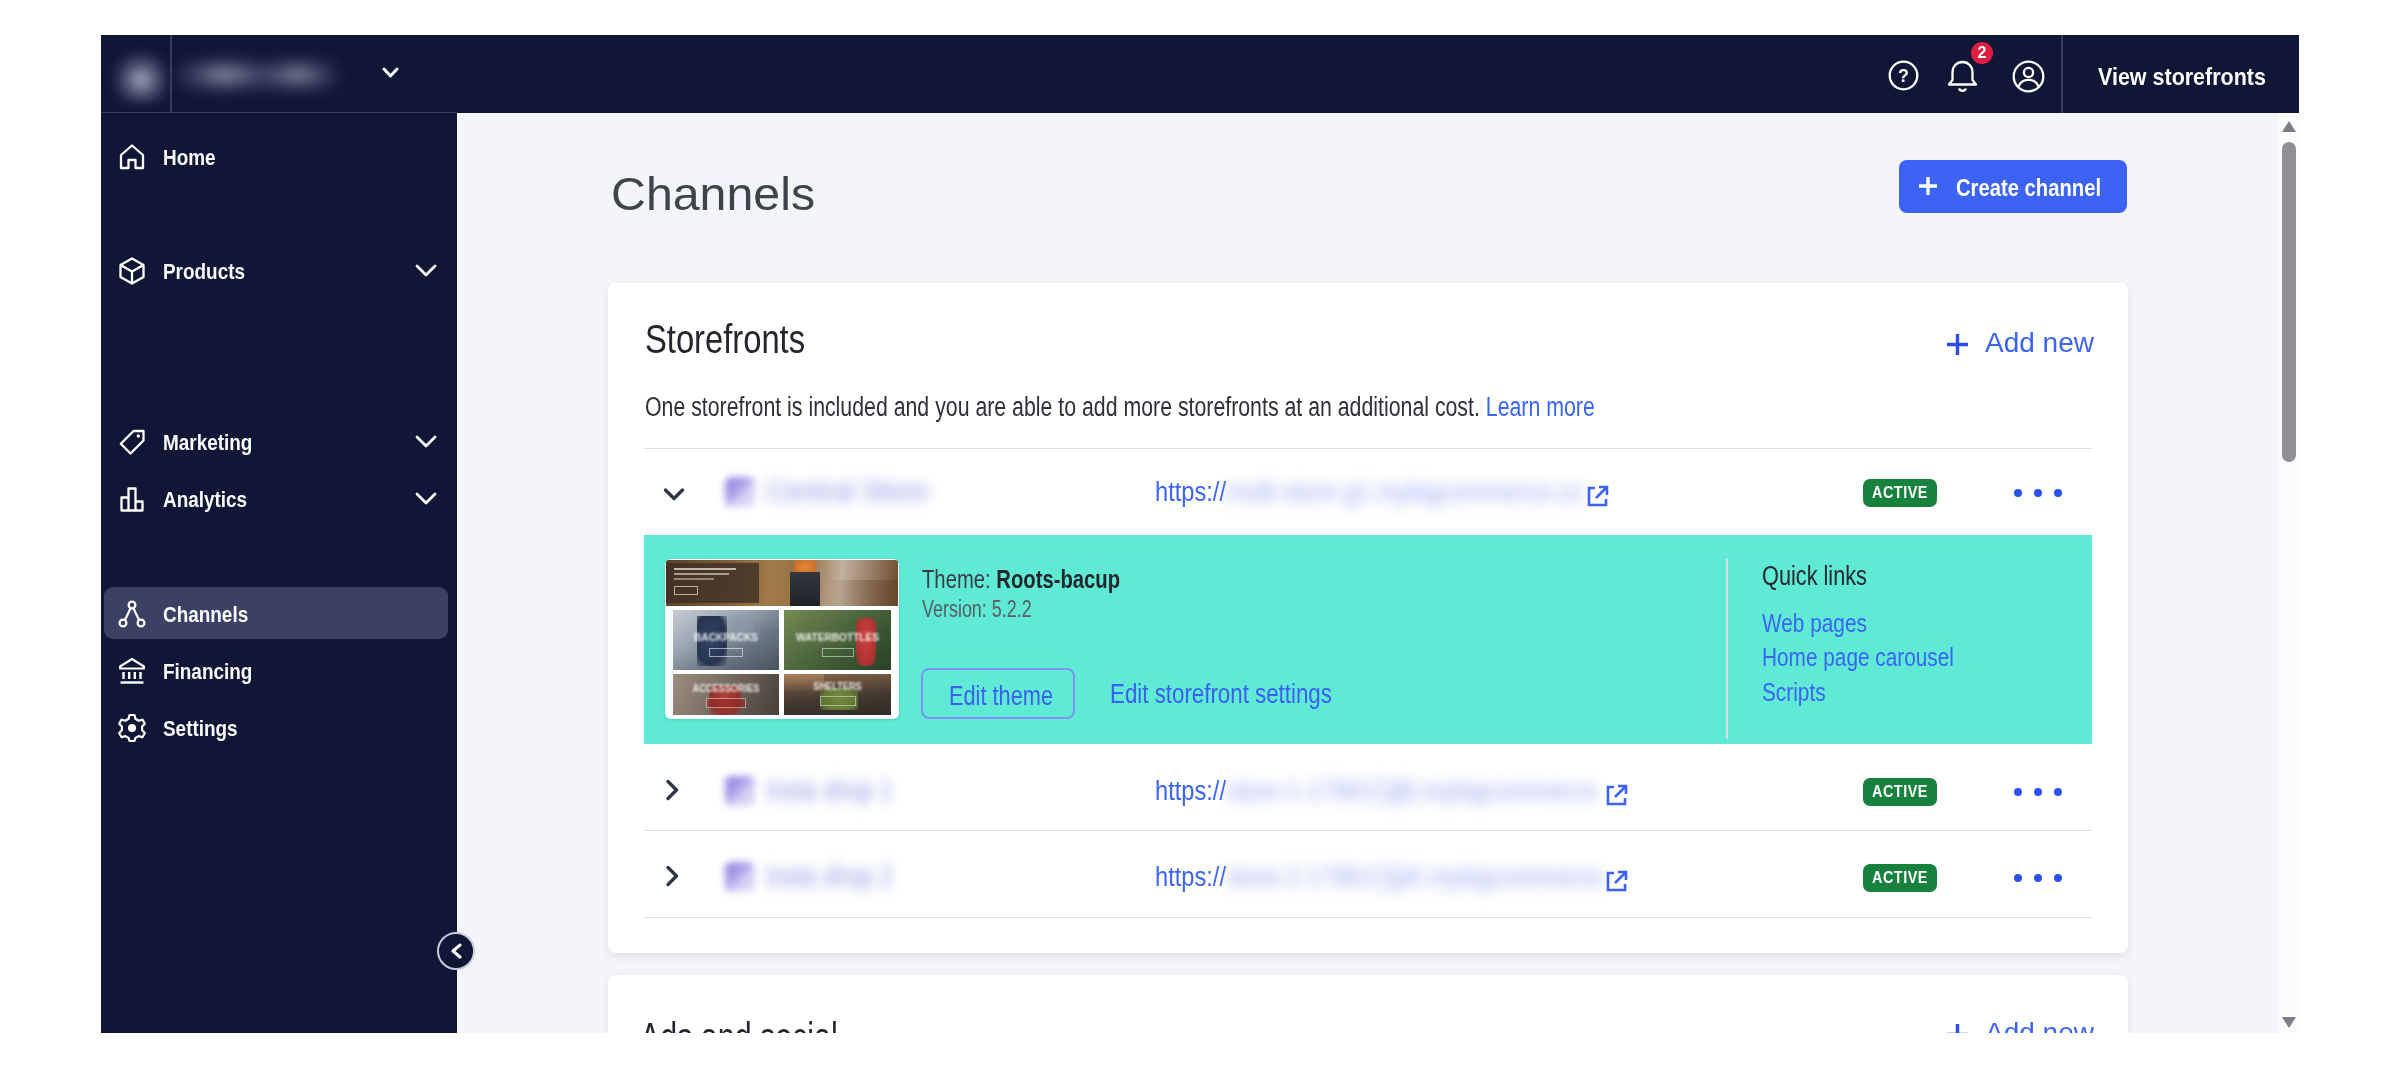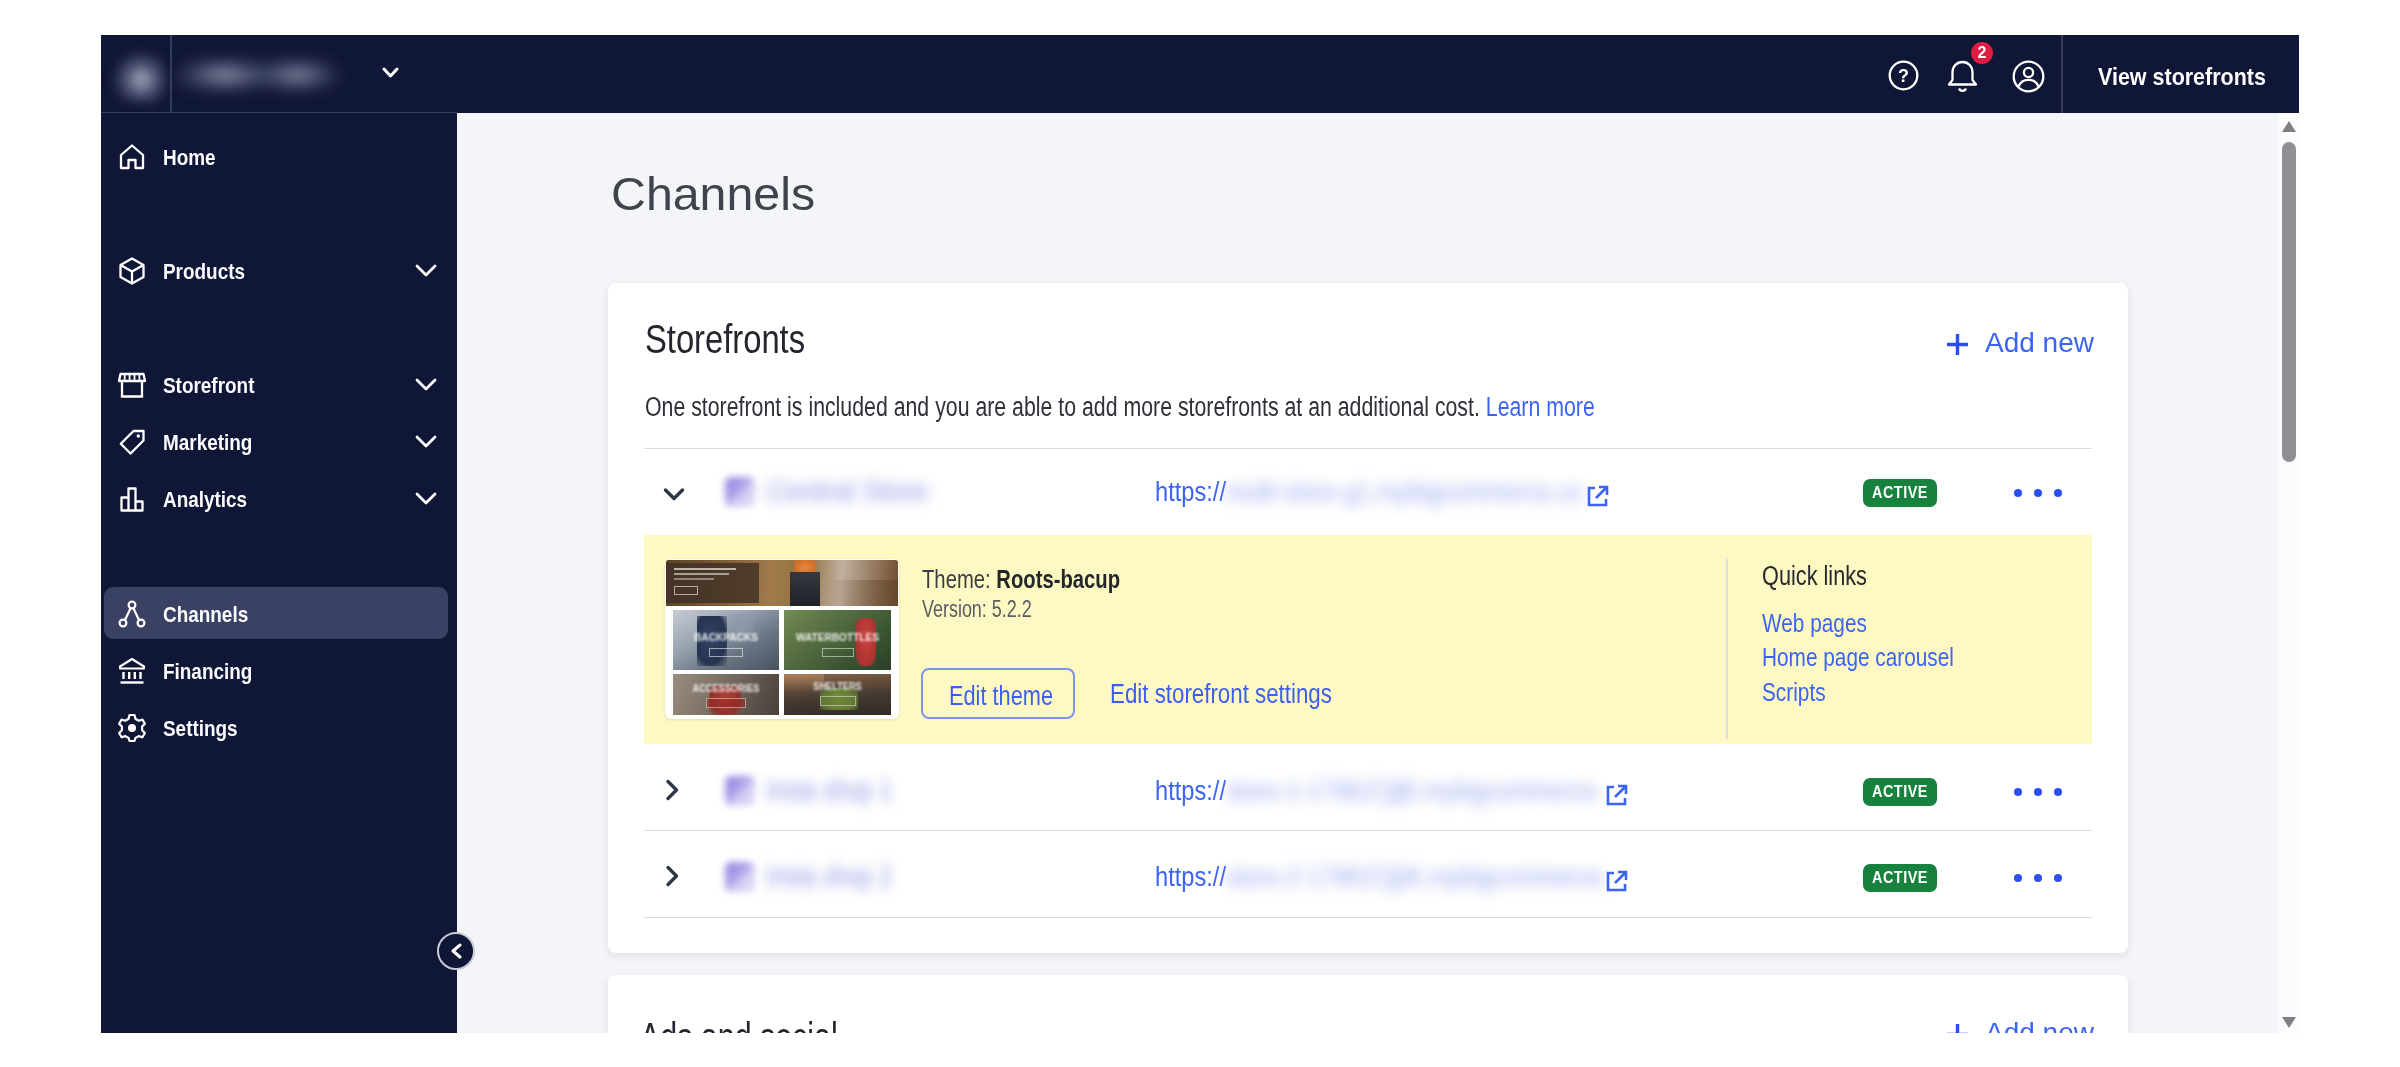--- a/index.html
+++ b/index.html
@@ -50,21 +50,21 @@
   .appicon { position:absolute; left:117px; width:30px; height:30px; border-radius:6px; background:linear-gradient(135deg,#8474dd 0%, #a195e6 40%, #cfcbf3 62%, #dbd8f6 100%); filter:blur(3.5px); opacity:.9; }
   .rowname { position:absolute; left:158px; font-size:29px; font-weight:400; color:#8b96e0; filter:blur(6.5px); transform:scaleX(.95); transform-origin:0 0; white-space:pre; }
   .rowurl { position:absolute; left:547px; font-size:27px; color:#3c64f4; transform:scaleX(.876); transform-origin:0 0; white-space:pre; }
   .rowurl .blurpart { filter:blur(7px); color:#97a5ec; }
   .badge { position:absolute; left:1255px; width:74px; height:28px; background:#17823d; border-radius:7px; color:#fff; font-size:17px; font-weight:700; text-align:center; line-height:28px; letter-spacing:0.6px; }
   .badge span { display:inline-block; transform:scaleX(.85); }
   .dots { position:absolute; left:1406px; width:48px; height:8px; }
   .dots i { position:absolute; top:0; width:8px; height:8px; background:#2a50f0; border-radius:50%; }
 
   
-  #panel { position:absolute; left:36px; top:252px; width:1448px; height:209px; background:#fef9c3; }
+  #panel { position:absolute; left:36px; top:252px; width:1448px; height:209px; background:#5eead4; }
   #thumb { position:absolute; left:21px; top:24px; width:234px; height:160px; background:#fff; border-radius:6px; box-shadow:0 1px 3px rgba(0,0,0,.12); overflow:hidden; }
   .themeline { position:absolute; left:278px; top:30px; font-size:25px; color:#3a3d44; transform:scaleX(.81); transform-origin:0 0; white-space:pre; }
   .themeline b { color:#23262b; }
   .verline { position:absolute; left:278px; top:61px; font-size:23px; color:#585c64; transform:scaleX(.78); transform-origin:0 0; white-space:pre; }
   #editbtn { position:absolute; left:277px; top:133px; width:154px; height:51px; border:2px solid #7d92f2; border-radius:8px; }
   #editbtn .t { position:absolute; left:26px; top:11px; font-size:27px; color:#3c5ef2; transform:scaleX(.806); transform-origin:0 0; white-space:pre; }
   .editsf { position:absolute; left:466px; top:144px; font-size:27px; color:#3c5ef2; transform:scaleX(.826); transform-origin:0 0; white-space:pre; }
   #vdiv { position:absolute; left:1082px; top:24px; width:2px; height:180px; background:#d9dce6; }
   .qlh { position:absolute; left:1118px; top:26px; font-size:27px; color:#26292e; transform:scaleX(.804); transform-origin:0 0; white-space:pre; }
   .qlink { position:absolute; left:1118px; font-size:26px; color:#3c64f4; transform:scaleX(.80); transform-origin:0 0; white-space:pre; }
@@ -72,20 +72,26 @@
   
   #sbar { position:absolute; left:2177px; top:78px; width:21px; height:920px; background:#fbfbfd; }
   #sthumb { position:absolute; left:4px; top:29px; width:14px; height:320px; background:#8f9094; border-radius:7px; }
 </style>
 </head>
 <body>
 <div id="app">
 
   <div id="main"></div>
   <h1 class="pagetitle abs">Channels</h1>
+  <div id="createbtn">
+    <svg class="abs" style="left:19px;top:16px" width="20" height="20" viewBox="0 0 20 20">
+        <path d="M10 1 V19 M1 10 H19" stroke="#fff" stroke-width="3.4" fill="none"></path>
+      </svg>
+    <span class="txt">Create channel</span>
+  </div>
 
   <div id="card">
     <div class="h2">Storefronts</div>
     <div class="addnew"><svg style="vertical-align:-4px;margin-right:16px" width="23" height="23" viewBox="0 0 23 23">
           <path d="M11.5 1 V22 M1 11.5 H22" stroke="#2b4df0" stroke-width="3.4" fill="none"></path>
         </svg>Add new</div>
     <div class="desc">One storefront is included and you are able to add more storefronts at an additional cost. <a>Learn more</a></div>
     <div class="divider" style="top:165px"></div>
 
     <svg class="rowchev" style="top:204px;left:55px" width="22" height="15" viewBox="0 0 22 15">
@@ -236,31 +242,20 @@
     <div class="mitem" style="top:129px">
       <svg class="micon" viewBox="0 0 30 30">
           <path d="M15 2.5 L26.5 9 L26.5 21 L15 27.5 L3.5 21 L3.5 9 Z" stroke="#fff" stroke-width="2.3" fill="none" stroke-linejoin="round"></path>
           <path d="M3.5 9 L15 15.5 L26.5 9 M15 15.5 L15 27.5" stroke="#fff" stroke-width="2.3" fill="none" stroke-linejoin="round"></path>
         </svg>
       <span class="mlabel">Products</span>
       <svg class="mchev" width="22" height="14" viewBox="0 0 22 14">
           <path d="M2 2 L11 11 L20 2" stroke="#fff" stroke-width="2.8" fill="none" stroke-linecap="round" stroke-linejoin="round"></path>
         </svg>
     </div>
-    <div class="mitem" style="top:243px">
-      <svg class="micon" viewBox="0 0 30 30">
-          <path d="M5 12 L5 26.5 L25 26.5 L25 12" stroke="#fff" stroke-width="2.3" fill="none"></path>
-          <path d="M3.5 4 L26.5 4 L28 11 L2 11 Z" stroke="#fff" stroke-width="2.3" fill="none" stroke-linejoin="round"></path>
-          <path d="M7.7 4.5 L7.7 11 M12.6 4.5 L12.6 11 M17.5 4.5 L17.5 11 M22.4 4.5 L22.4 11" stroke="#fff" stroke-width="1.8"></path>
-        </svg>
-      <span class="mlabel">Storefront</span>
-      <svg class="mchev" width="22" height="14" viewBox="0 0 22 14">
-          <path d="M2 2 L11 11 L20 2" stroke="#fff" stroke-width="2.8" fill="none" stroke-linecap="round" stroke-linejoin="round"></path>
-        </svg>
-    </div>
     <div class="mitem" style="top:357px">
       <svg class="micon" viewBox="0 0 30 30">
           <path d="M4.5 26.5 L4.5 13.5 L11.5 13.5 L11.5 4.5 L18.5 4.5 L18.5 17.5 L25.5 17.5 L25.5 26.5 Z M11.5 13.5 L11.5 26.5 M18.5 17.5 L18.5 26.5" stroke="#fff" stroke-width="2.3" fill="none" stroke-linejoin="round"></path>
         </svg>
       <span class="mlabel">Analytics</span>
       <svg class="mchev" width="22" height="14" viewBox="0 0 22 14">
           <path d="M2 2 L11 11 L20 2" stroke="#fff" stroke-width="2.8" fill="none" stroke-linecap="round" stroke-linejoin="round"></path>
         </svg>
     </div>
     <div class="mitem" style="top:300px">

